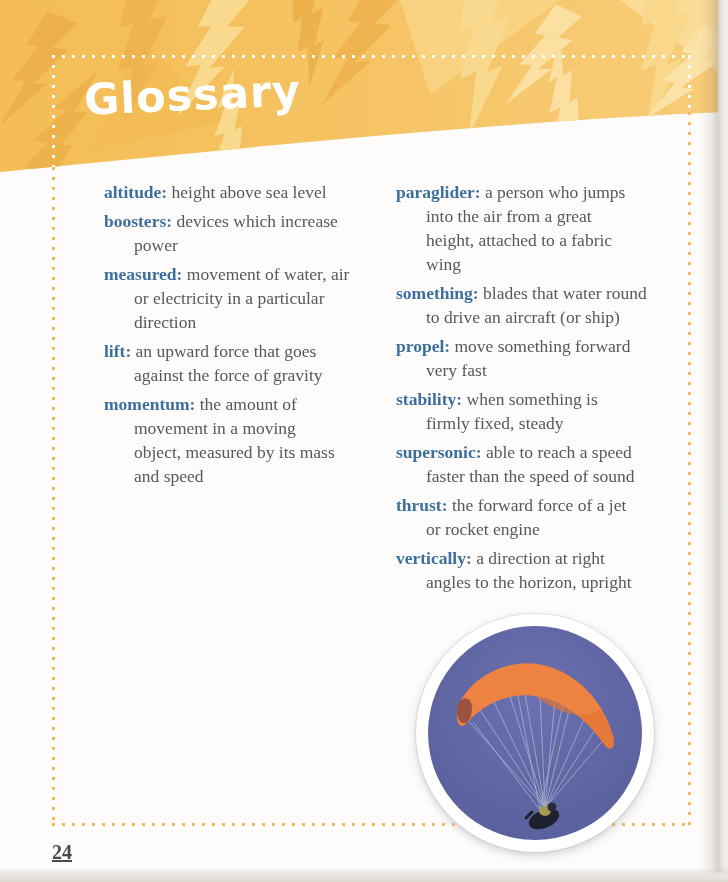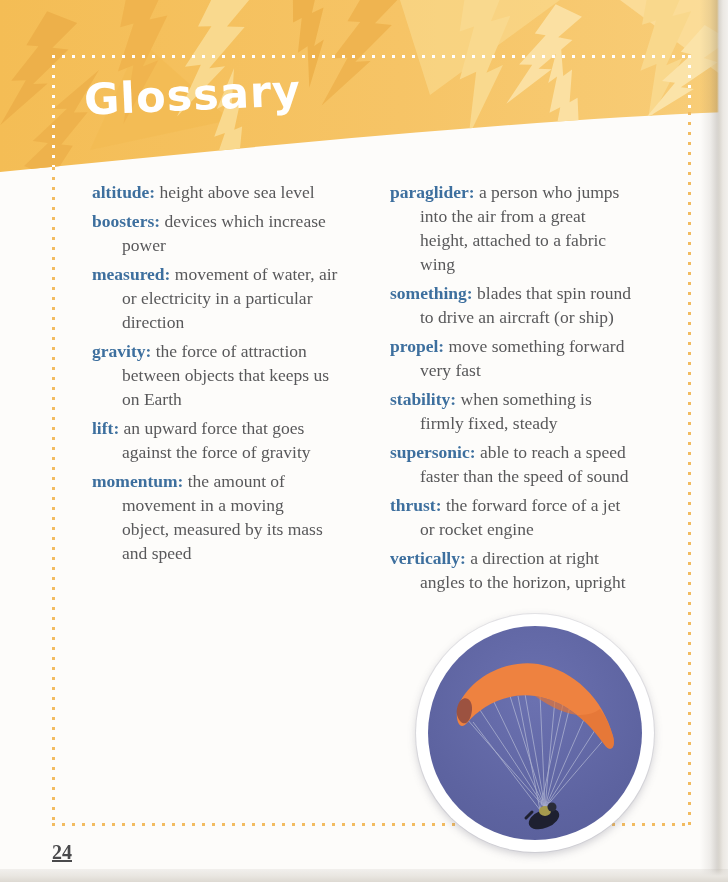--- a/index.html
+++ b/index.html
@@ -16,21 +16,21 @@
   
   .dot-h{position:absolute;height:3px;z-index:2;}
   .dot-v{position:absolute;width:3px;z-index:2;}
   .dot-h.white{background-image:repeating-linear-gradient(to right,#ffffff 0 3px,transparent 3px 10px);}
   .dot-h.orange{background-image:repeating-linear-gradient(to right,#f2bb60 0 3px,transparent 3px 10px);}
   .dot-v.white{background-image:repeating-linear-gradient(to bottom,#ffffff 0 3px,transparent 3px 10px);}
   .dot-v.orange{background-image:repeating-linear-gradient(to bottom,#f2bb60 0 3px,transparent 3px 10px);}
 
   
   .columns{position:absolute;top:180px;left:92px;right:40px;z-index:3;display:flex;}
-  .col{width:298px;}
+  .col{width:298px;margin-left:12px;}
   .col.right{margin-left:0;}
   .col.left{margin-right:0;}
   .entry{padding-left:30px;text-indent:-30px;white-space:pre-line;
          font-size:17.5px;line-height:24px;color:#58585a;margin-bottom:5px;}
   .term{font-weight:700;color:#3d6f9e;}
 
   
   .photo-wrap{position:absolute;left:416px;top:614px;width:238px;height:238px;z-index:4;
       background:#ffffff;border-radius:50%;
       box-shadow:0 3px 9px rgba(100,100,120,0.30), 0 0 0 1px rgba(200,200,210,0.35);}
@@ -94,36 +94,33 @@
   <div class="dot-h orange" style="left:52px;top:823px;width:639px;"></div>
 
   <div class="columns">
     <div class="col left">
       <div class="entry"><span class="term">altitude:</span> <span class="def">height above sea level</span></div>
       <div class="entry"><span class="term">boosters:</span> <span class="def">devices which increase
 power</span></div>
       <div class="entry"><span class="term">measured:</span> <span class="def">movement of water, air
 or electricity in a particular
 direction</span></div>
-      <div class="entry"><span class="term">gravity:</span> <span class="def">the force of attraction
-between objects that keeps us
-on Earth</span></div>
       <div class="entry"><span class="term">lift:</span> <span class="def">an upward force that goes
 against the force of gravity</span></div>
       <div class="entry"><span class="term">momentum:</span> <span class="def">the amount of
 movement in a moving
 object, measured by its mass
 and speed</span></div>
     </div>
     <div class="col right">
       <div class="entry"><span class="term">paraglider:</span> <span class="def">a person who jumps
 into the air from a great
 height, attached to a fabric
 wing</span></div>
-      <div class="entry"><span class="term">something:</span> <span class="def">blades that spin round
+      <div class="entry"><span class="term">something:</span> <span class="def">blades that water round
 to drive an aircraft (or ship)</span></div>
       <div class="entry"><span class="term">propel:</span> <span class="def">move something forward
 very fast</span></div>
       <div class="entry"><span class="term">stability:</span> <span class="def">when something is
 firmly fixed, steady</span></div>
       <div class="entry"><span class="term">supersonic:</span> <span class="def">able to reach a speed
 faster than the speed of sound</span></div>
       <div class="entry"><span class="term">thrust:</span> <span class="def">the forward force of a jet
 or rocket engine</span></div>
       <div class="entry"><span class="term">vertically:</span> <span class="def">a direction at right

